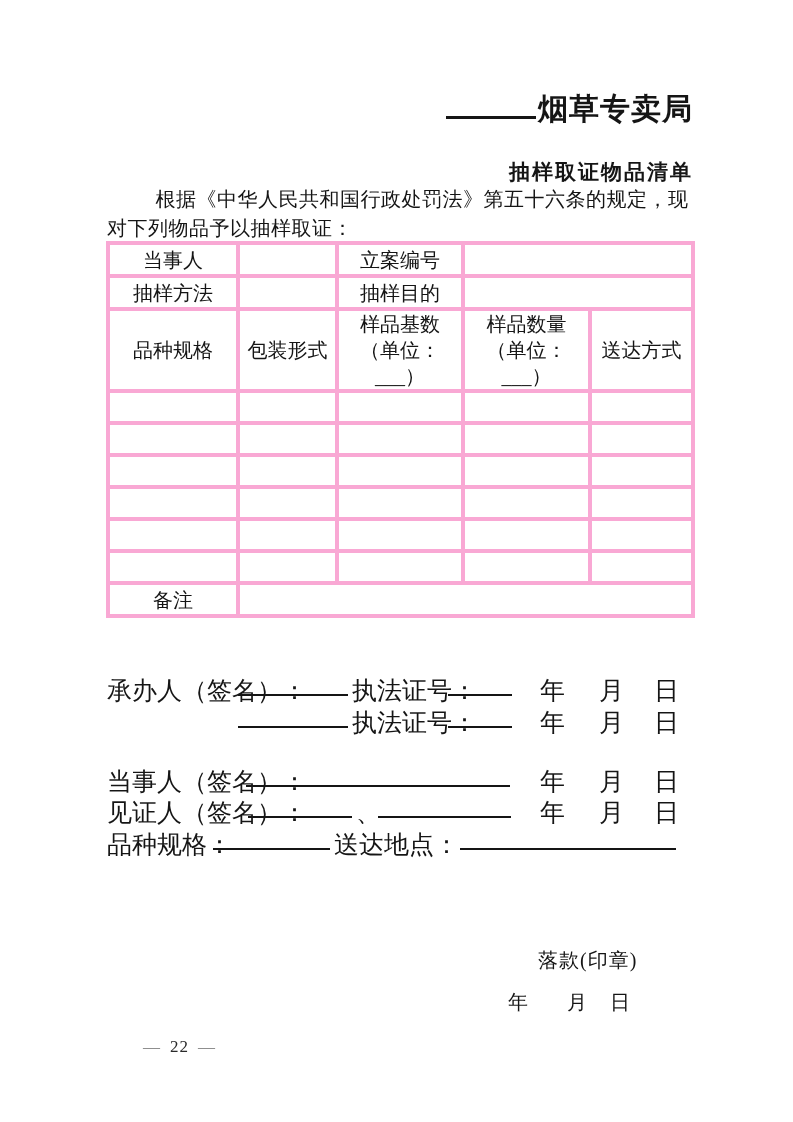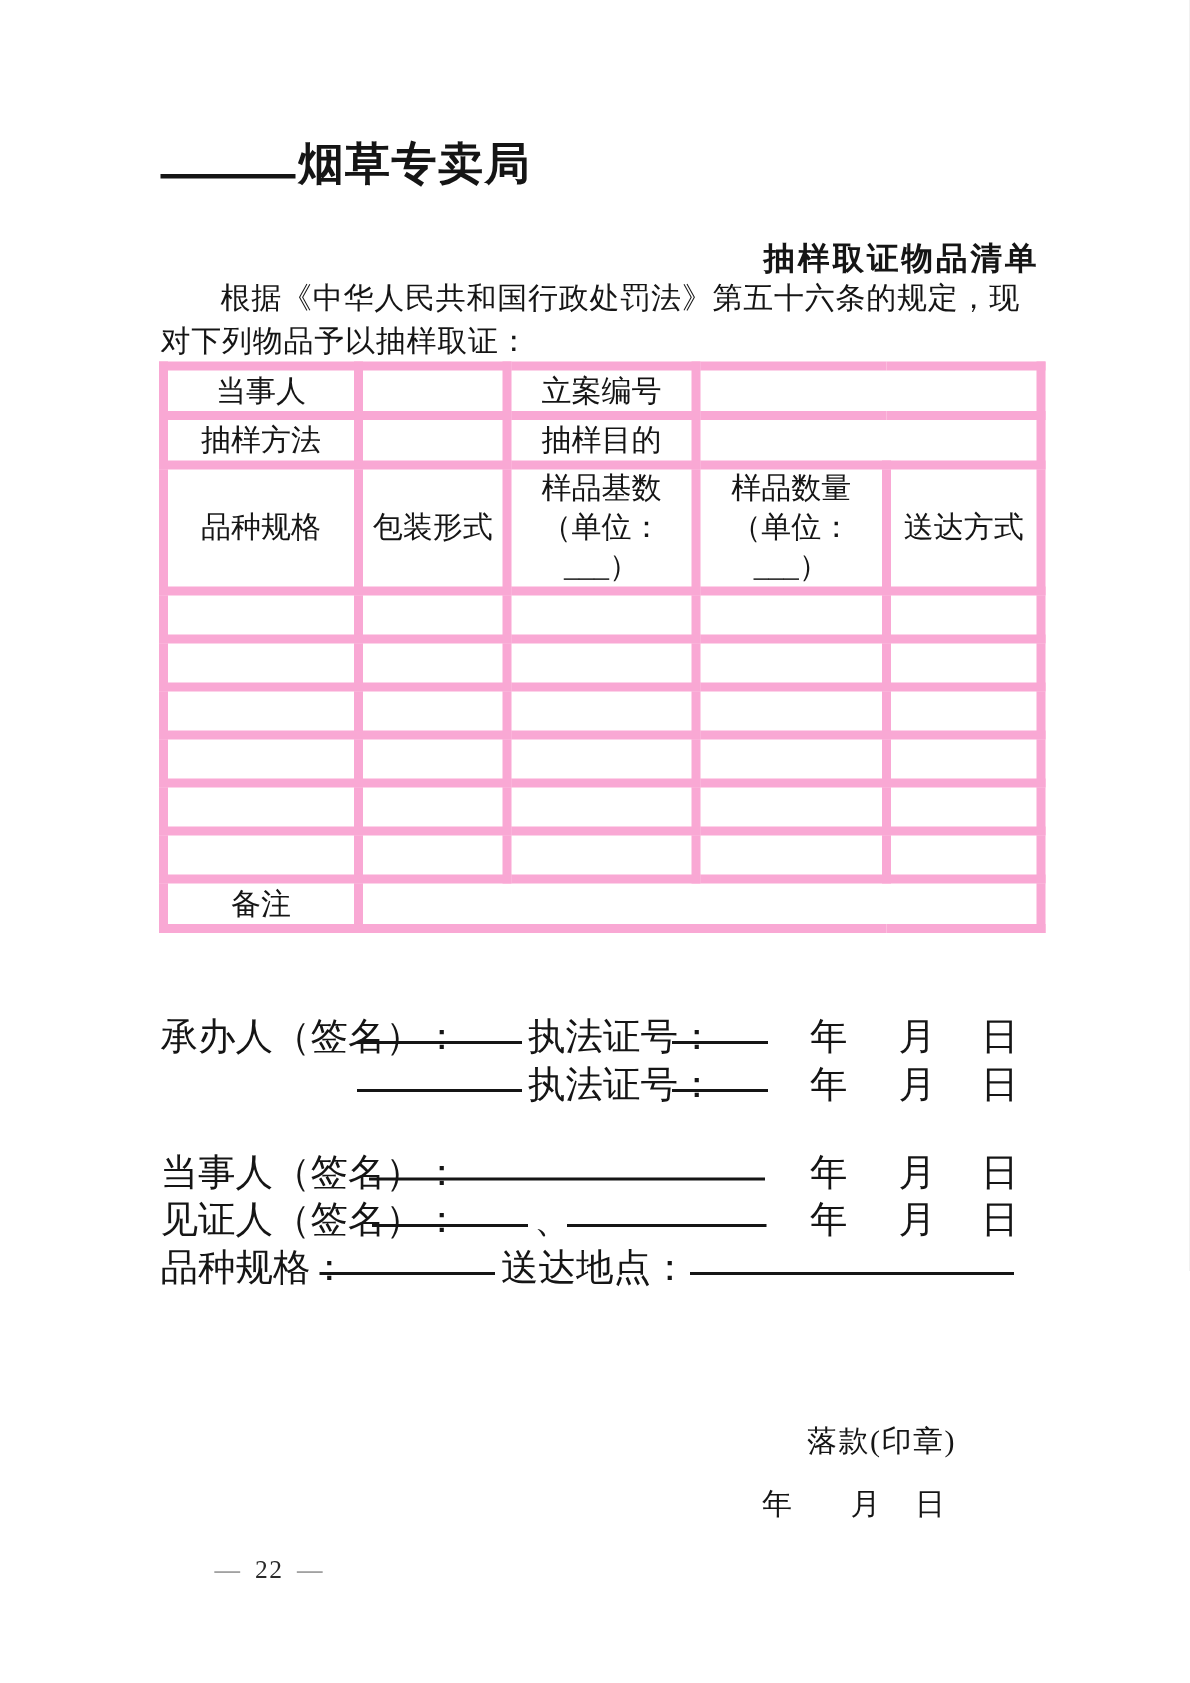--- a/index.html
+++ b/index.html
@@ -6,46 +6,46 @@
   html,body { background:#e8e8e8; }
   .page {
     position:relative; width:793px; height:1122px; margin:0 auto;
     background:#ffffff; color:#151515;
     font-family:"Liberation Serif","DejaVu Serif",serif;
     overflow:hidden;
   }
   
   .hdr {
     position:absolute; top:89px; left:107px; width:586px;
-    text-align:left; font-size:30px; font-weight:bold; letter-spacing:1px;
+    text-align:right; font-size:30px; font-weight:bold; letter-spacing:1px;
     white-space:nowrap;
   }
   .hdr-blank {
     display:inline-block; width:90px; height:30px;
     border-bottom:3px solid #151515; vertical-align:baseline; margin-right:2px;
   }
   .doc-title {
     position:absolute; top:158px; left:107px; width:586px;
     text-align:right; font-size:21px; font-weight:bold; letter-spacing:2px;
     font-family:Liberation Mono, monospace;
   }
   
   .intro {
     position:absolute; top:185px; left:107px; width:590px;
     font-size:20px; line-height:29px; letter-spacing:0.5px;
   }
-  .intro .l1 { text-indent:40px; }
+  .intro .l1 { text-indent:40px;text-align:center; }
   
   table.frm {
     position:absolute; top:241px; left:106px;
     border-collapse:collapse; table-layout:fixed; width:587px;
     font-size:20px;
   }
   table.frm td {
-    border:6px solid #f9a8d4; text-align:center; vertical-align:middle;
+    border:4px solid #f9a8d4; text-align:center; vertical-align:middle;
     padding:0 2px; line-height:26px; overflow:hidden;
   }
   tr.r33 { height:33px; }
   tr.r60 { height:60px; }
   tr.r32 { height:32px; }
   
   .sig {
     position:absolute; left:107px; width:600px; height:26px;
     font-size:25px; white-space:nowrap;text-align:center;
   }

